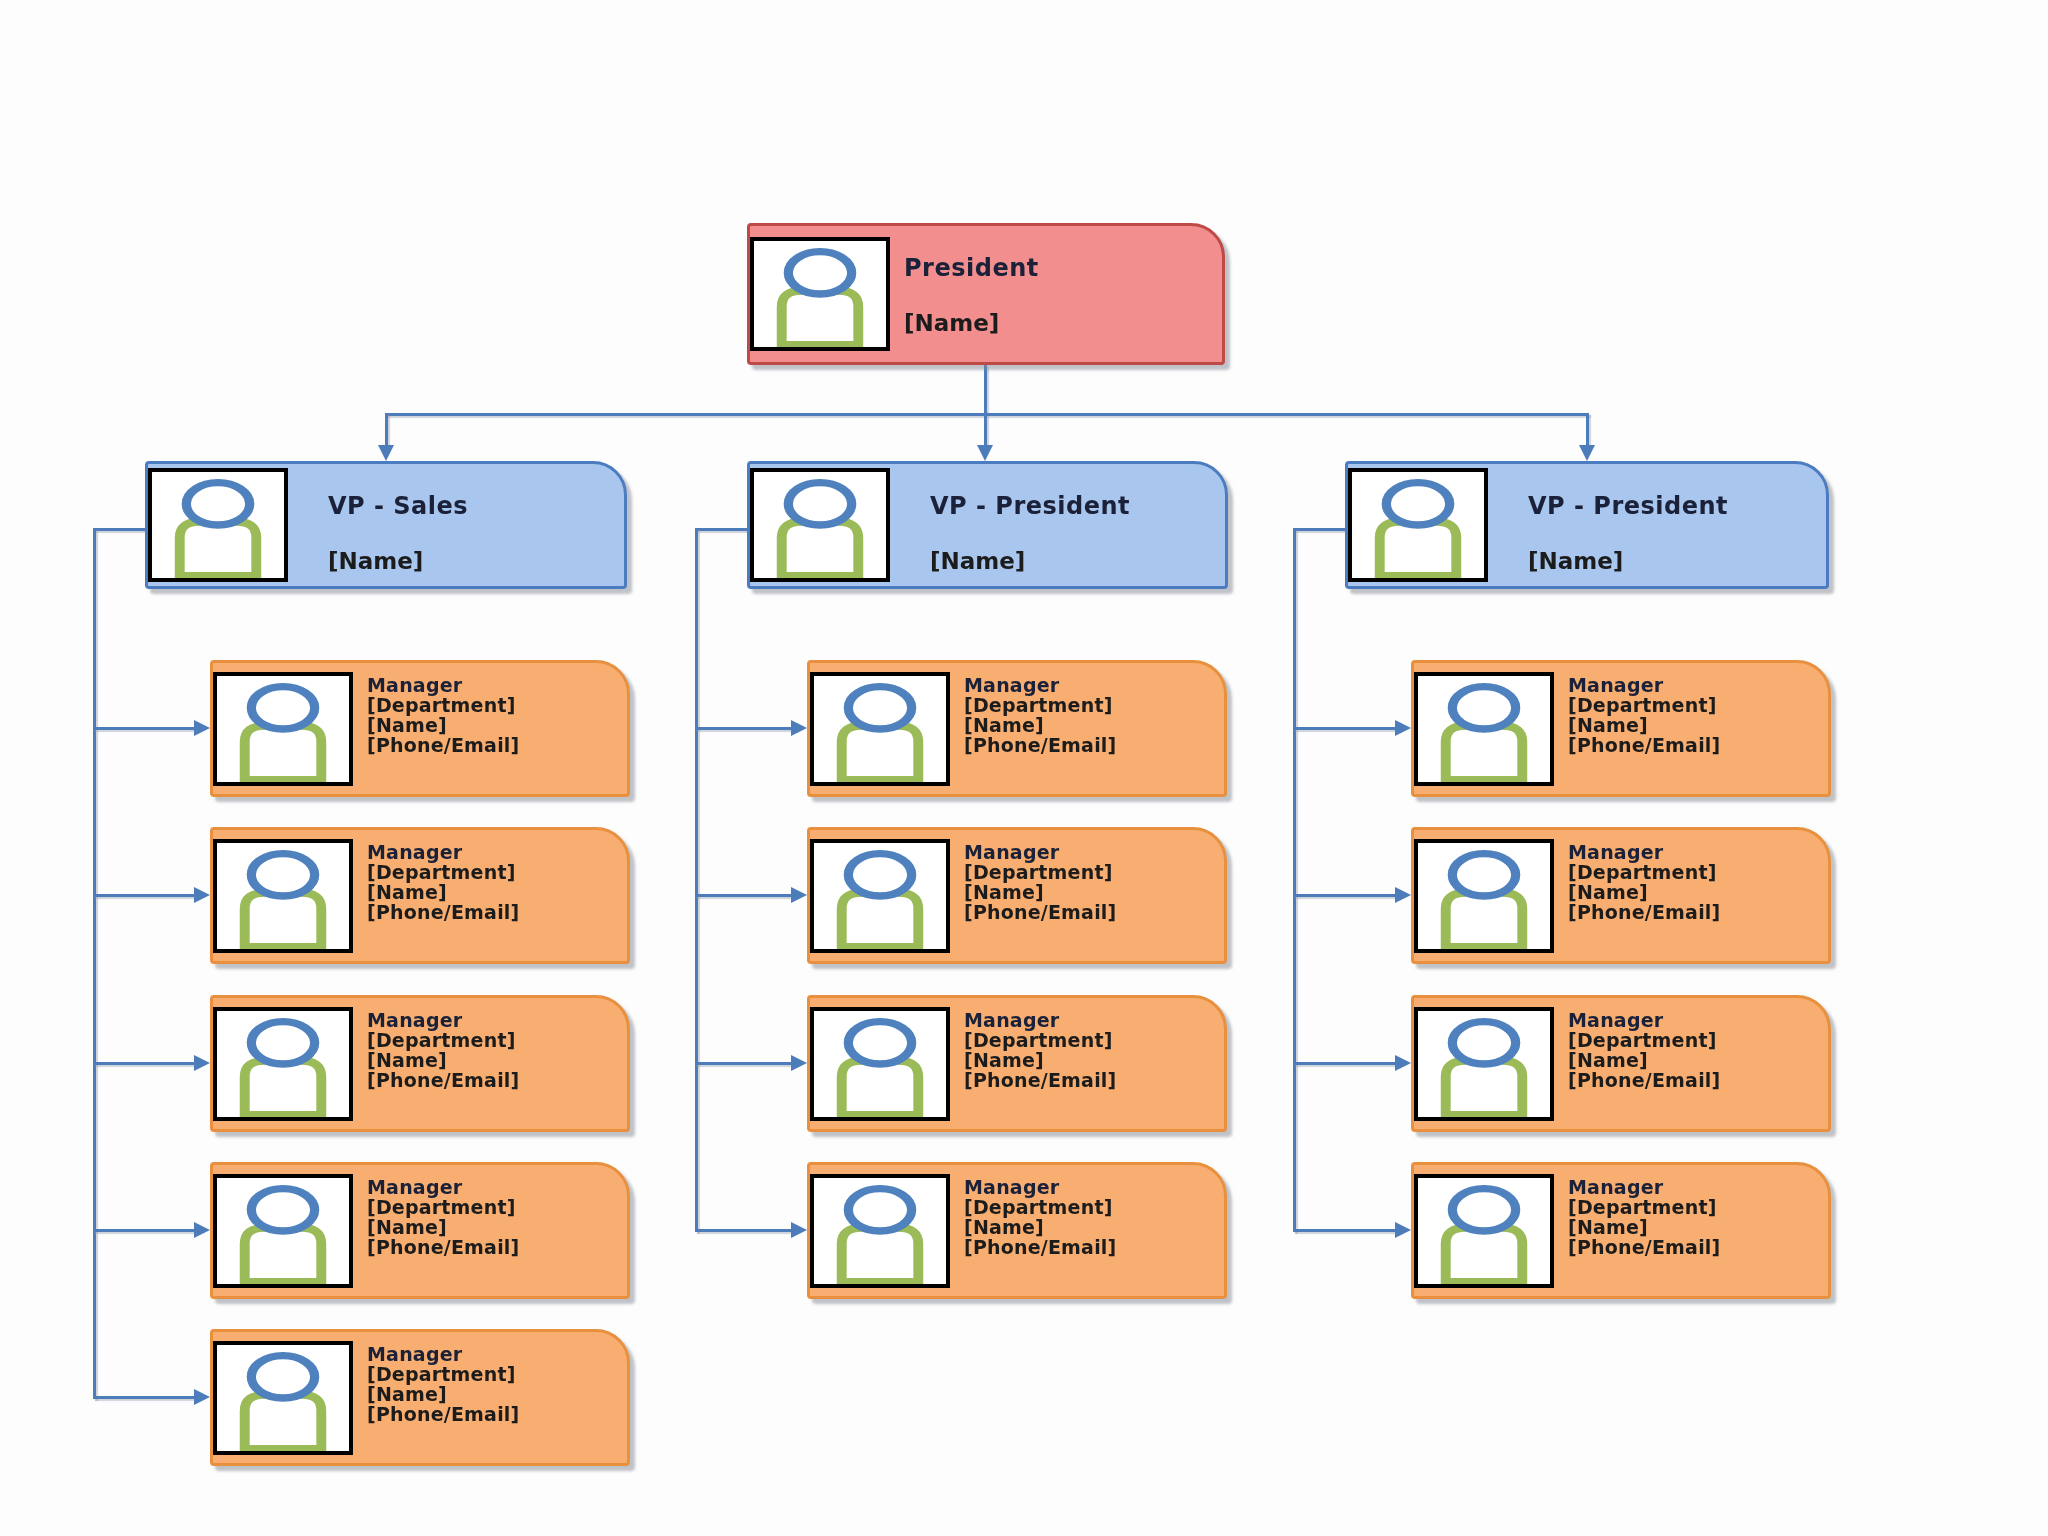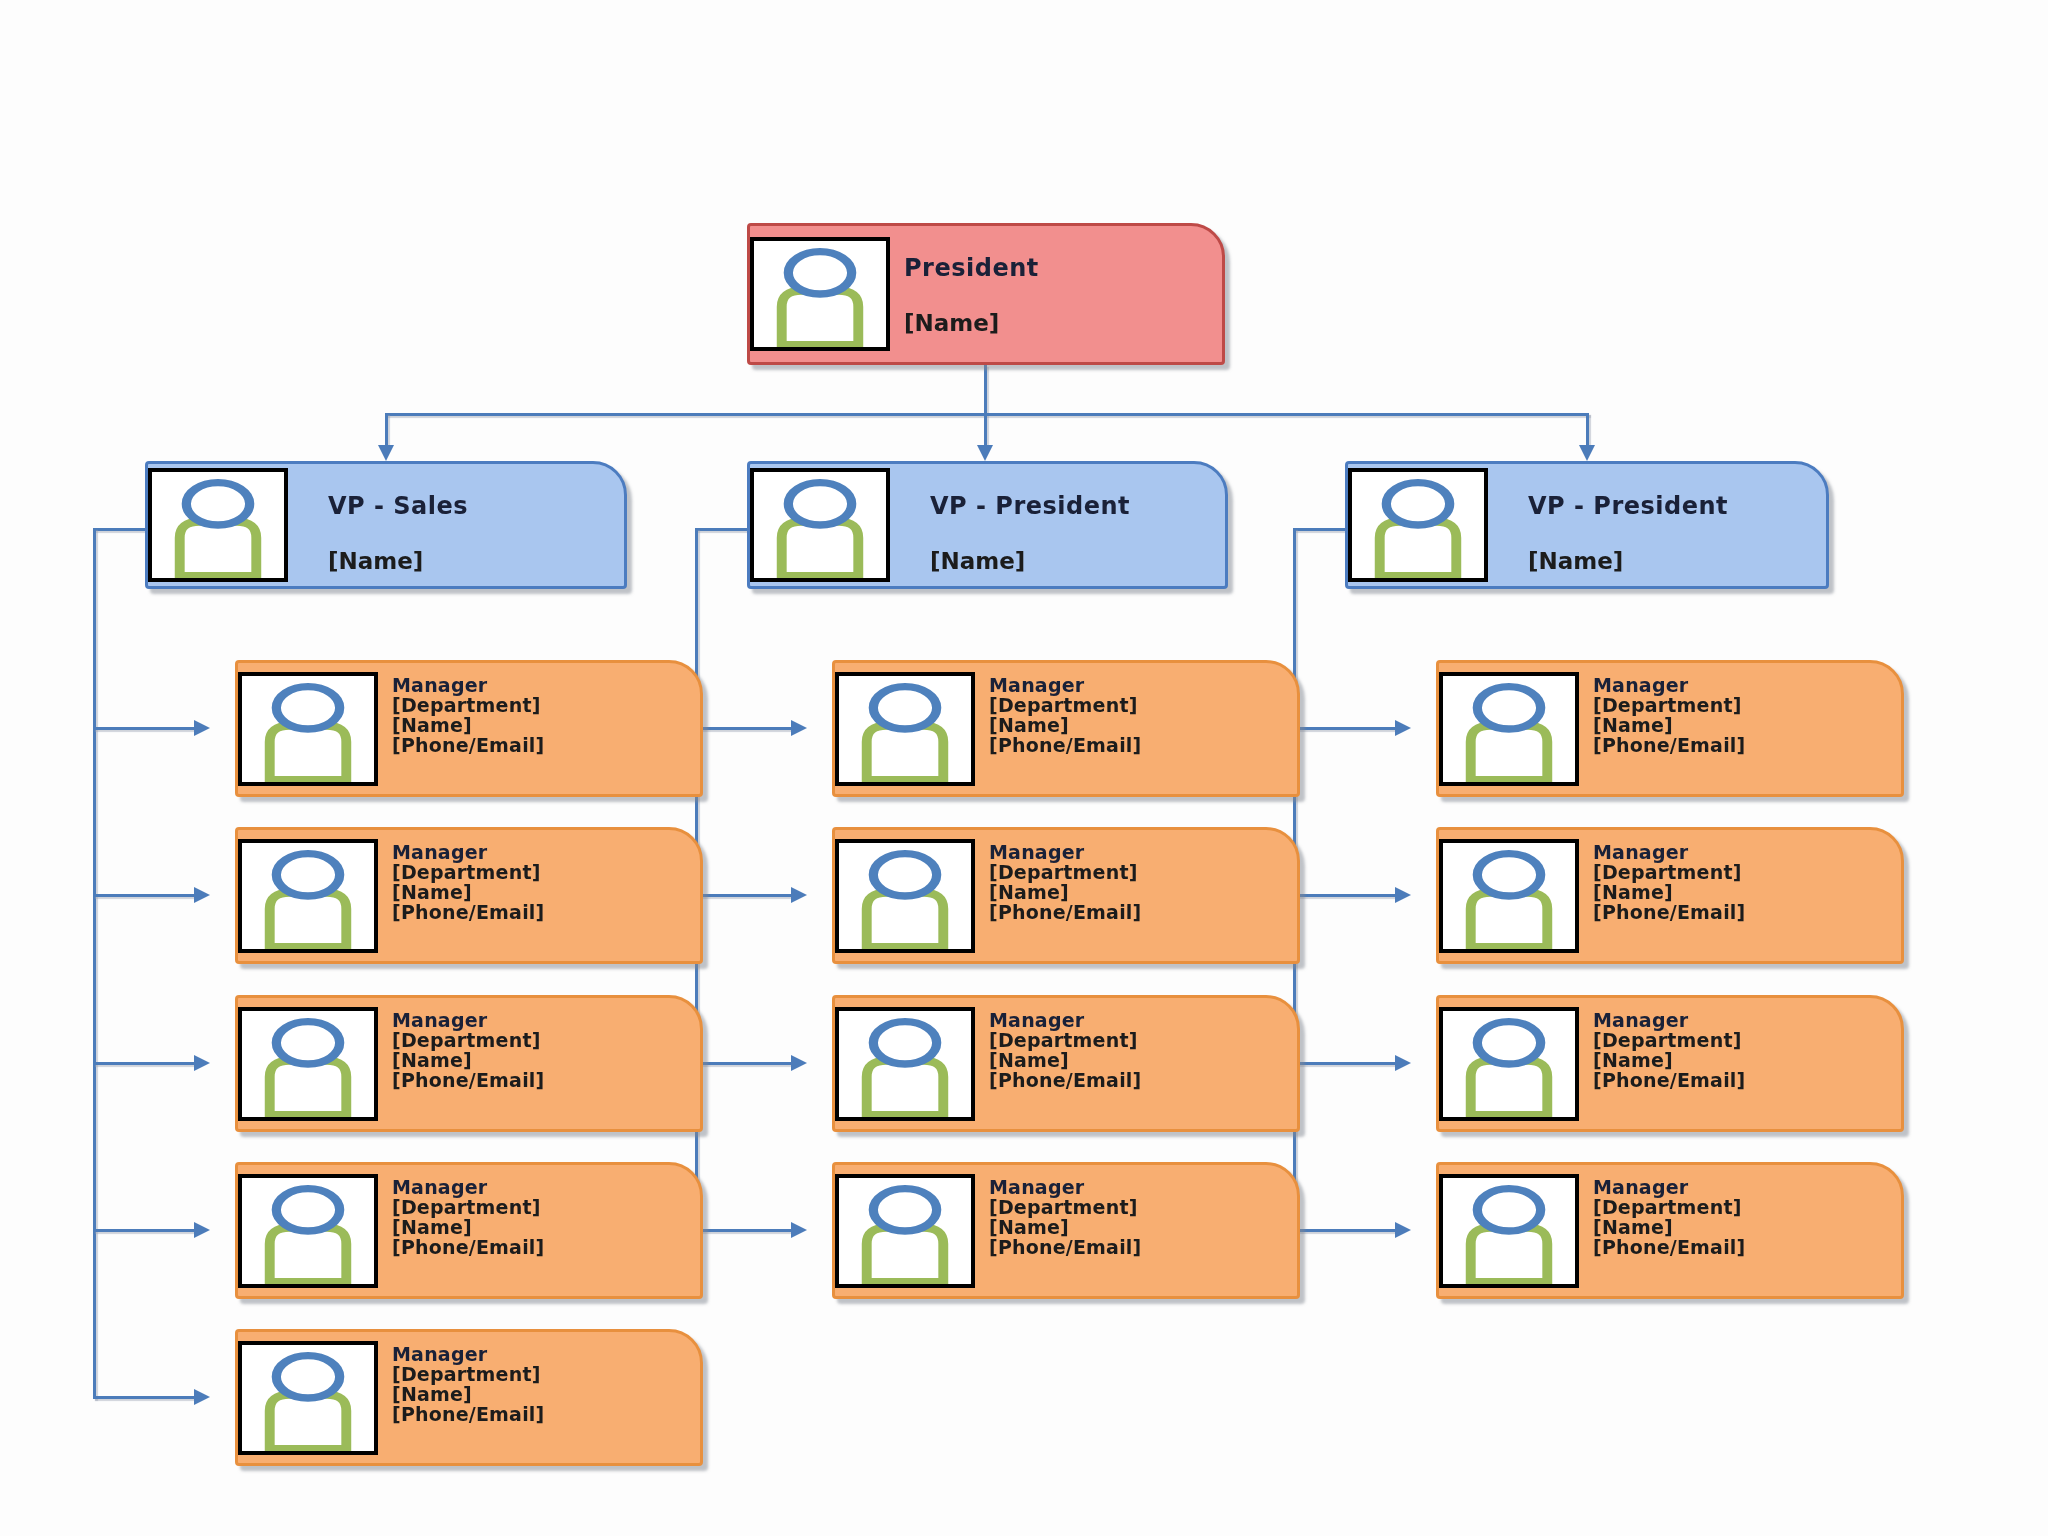--- a/index.html
+++ b/index.html
@@ -14,21 +14,21 @@
   .ar{position:absolute;width:0;height:0;border-top:8px solid transparent;
       border-bottom:8px solid transparent;border-left:16px solid var(--connector);}
   .ad{position:absolute;width:0;height:0;border-left:8px solid transparent;
       border-right:8px solid transparent;border-top:16px solid var(--connector);}
   
   .card{position:absolute;display:flex;align-items:center;border:3px solid;
         border-radius:4px 34px 4px 4px;box-shadow:5px 5px 3px rgba(130,135,145,.5);
         box-sizing:border-box;}
   .pres{background:var(--president_fill);border-color:var(--president_border);height:142px;}
   .vp{background:var(--vp_fill);border-color:var(--vp_border);height:128px;gap:26px;}
-  .mgr{background:var(--manager_fill);border-color:var(--manager_border);height:137px;width:468px;margin-left:25px;}
+  .mgr{background:var(--manager_fill);border-color:var(--manager_border);height:137px;width:420px;}
   .photo{flex:none;width:132px;height:106px;background:#fff;border:4px solid var(--photo_border);}
   .photo svg{display:block;width:100%;height:100%;}
   .txt{margin-left:14px;display:flex;flex-direction:column;align-self:flex-start;}
   .pres .txt,.vp .txt{padding-top:12px;margin-top:16px;}
   .mgr .txt{padding-top:12px;}
   .h1{font-size:24px;font-weight:bold;letter-spacing:.5px;line-height:28px;color:var(--heading_text);}
   .nm{font-size:23px;font-weight:bold;margin-top:28px;color:var(--body_text);}
   .ml{font-size:19px;font-weight:bold;line-height:20px;letter-spacing:.2px;color:var(--body_text);}
   .mh{color:var(--heading_text);}
 </style>

